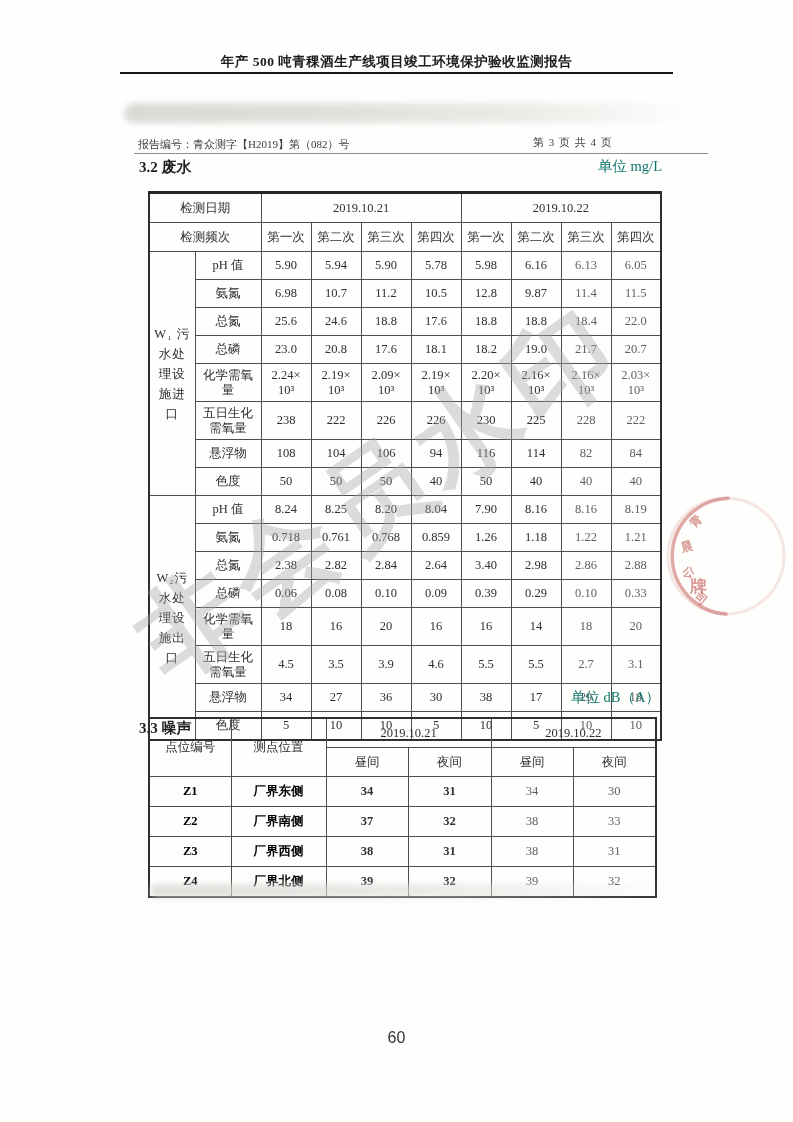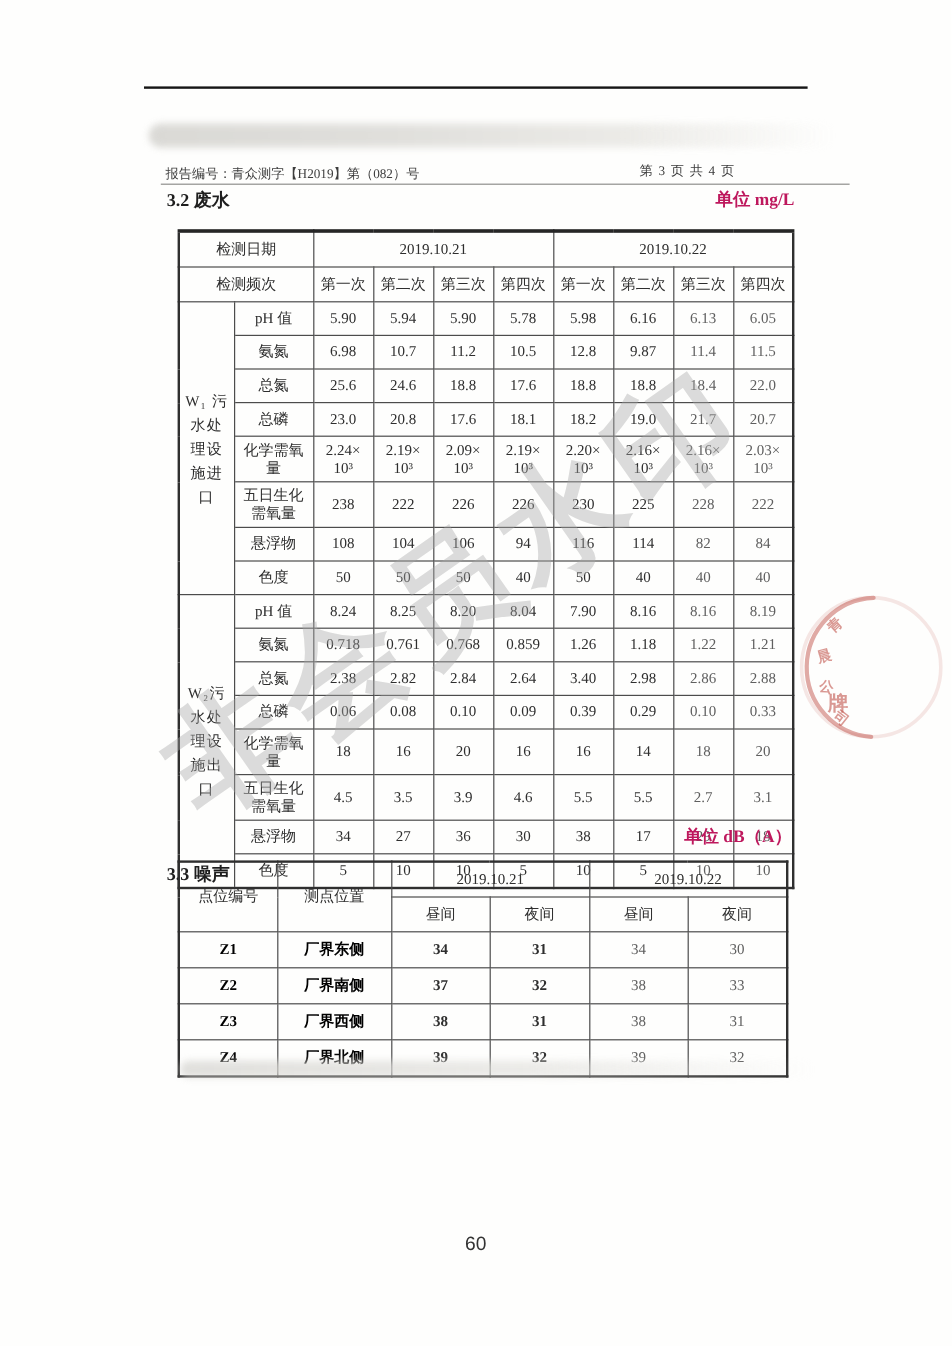--- a/index.html
+++ b/index.html
@@ -15,21 +15,21 @@
                  filter:blur(3px);opacity:.85;}
   .scan-band-bottom{position:absolute;top:884px;left:150px;width:530px;height:14px;border-radius:8px;
                  background:linear-gradient(to right,rgba(213,212,208,.9) 0%,rgba(225,224,220,.8) 55%,rgba(238,237,233,0) 100%);
                  filter:blur(3px);opacity:.8;}
   
   .report-no{position:absolute;top:137px;left:138px;font-size:11px;color:#3d3d3d;}
   .page-indicator{position:absolute;top:135px;left:533px;font-size:11px;color:#3d3d3d;letter-spacing:1px;}
   .report-rule{position:absolute;top:153px;left:134px;width:574px;height:1px;background:#8f8f8c;}
   
   .sec-title{position:absolute;font-size:15px;font-weight:bold;color:#1e1e1e;}
-  .sec-unit{position:absolute;font-size:14.5px;font-weight:bold;color:#be185d;}
+  .sec-unit{position:absolute;font-size:14.5px;font-weight:normal;color:#0f766e;}
   
   table{border-collapse:collapse;table-layout:fixed;}
   td{border:1px solid #4c4c4c;text-align:center;vertical-align:middle;
      font-size:12.5px;line-height:1.15;padding:1px 0;color:#2e2e2e;overflow:hidden;}
   .ww-table{position:absolute;left:148px;top:191px;width:512px;border:2px solid #2f2f2f;border-top:3px solid #262626;}
   .ww-table td{height:25px;}
   .ww-table tr.hdr td{height:26px;}
   .ww-table tr.tall td{height:35px;}
   .ww-table td.grp{font-size:12.5px;letter-spacing:1px;line-height:1.6;padding:0 3px;margin-left:14px;}
   .ww-table td.param{padding:0 2px;word-break:break-all;}
@@ -47,20 +47,21 @@
   .stamp{position:absolute;left:642px;top:476px;width:165px;height:165px;z-index:6;pointer-events:none;}
   
   .page-number{position:absolute;top:1029px;left:0;width:100%;text-align:center;
                font-family:"Liberation Sans","DejaVu Sans",sans-serif;font-size:16px;color:#333;}
 </style>
 </head>
 <body>
 
 <div class="page">
 
+  <div class="doc-header">年产 500 吨青稞酒生产线项目竣工环境保护验收监测报告</div>
   <div class="doc-header-rule"></div>
 
   <div class="scan-band-top"></div>
 
   <div class="report-no">报告编号：青众测字【H2019】第（082）号</div>
   <div class="page-indicator">第 3 页 共 4 页</div>
   <div class="report-rule"></div>
 
   <div class="sec-title" style="top:158px;left:139px;">3.2 废水</div>
   <div class="sec-unit" style="top:157px;right:131px;">单位 mg/L</div>

